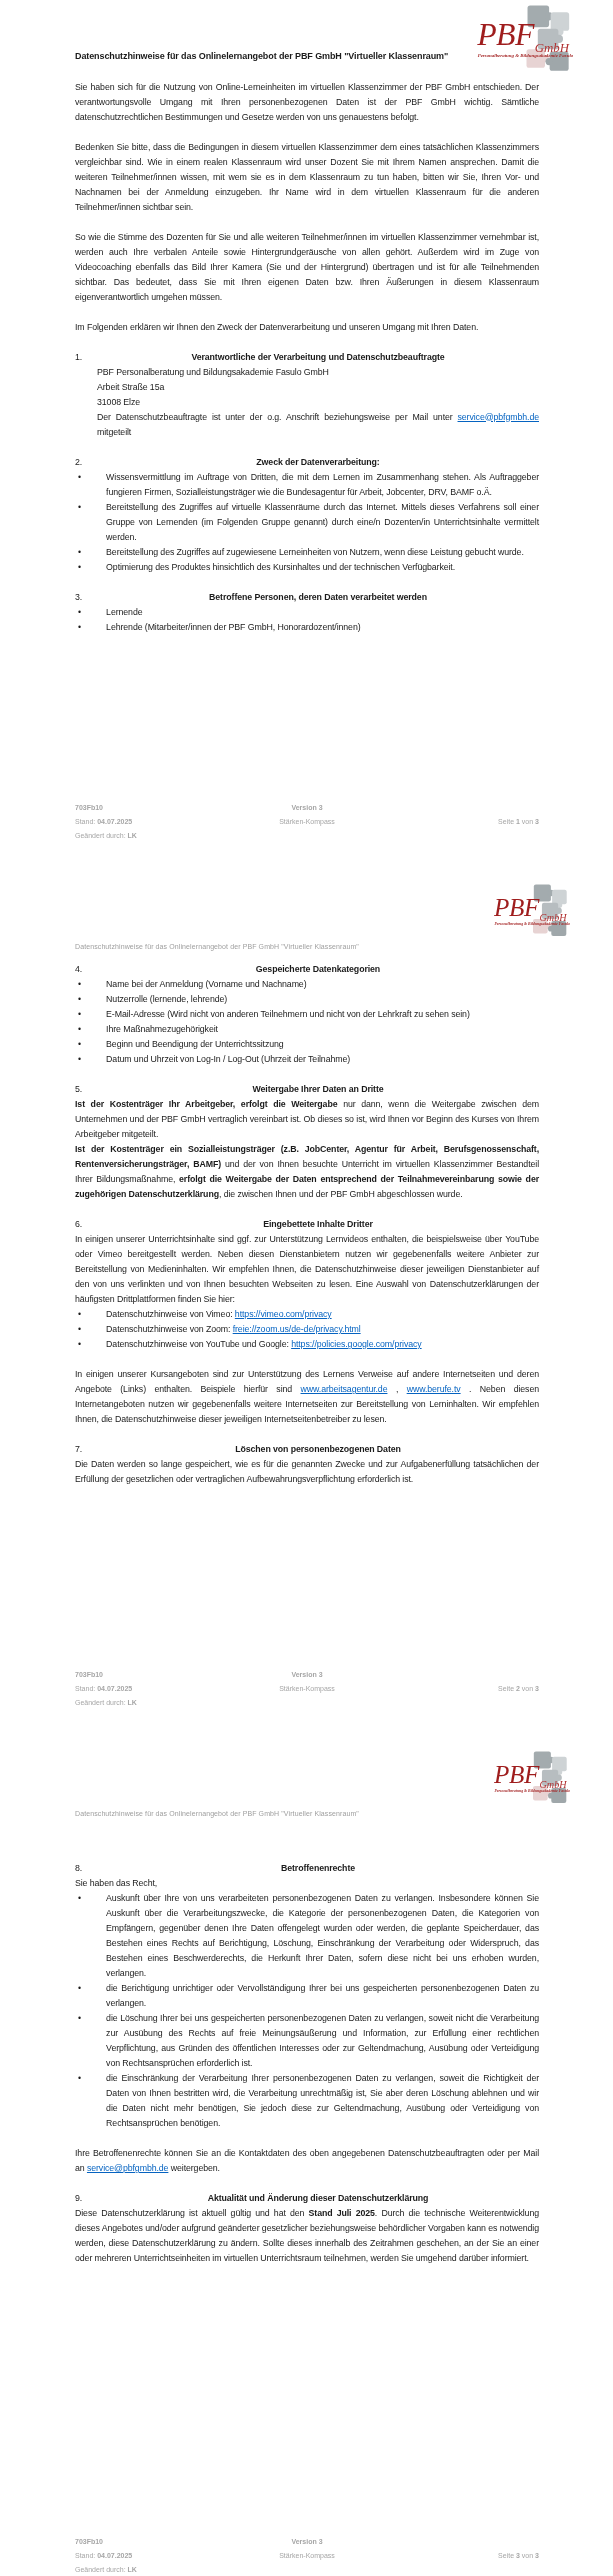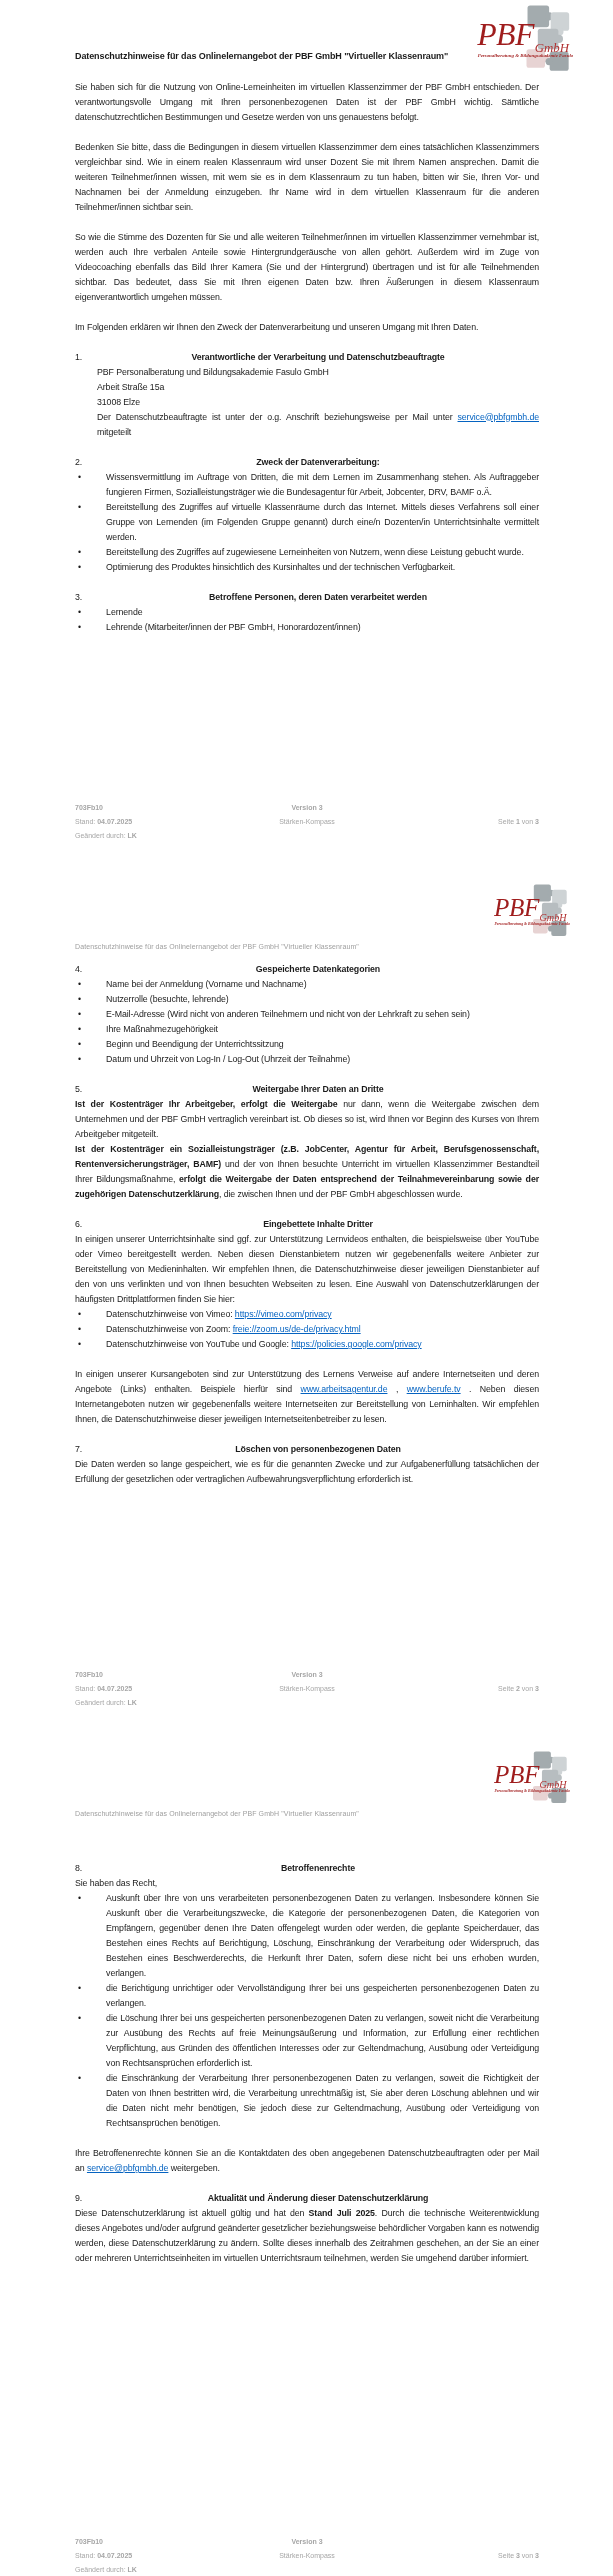--- a/index.html
+++ b/index.html
@@ -196,21 +196,21 @@
         <span class="sec-num">4.</span>
         <span class="sec-title">Gespeicherte Datenkategorien</span>
       </div>
       <div class="bullets">
         <div class="bullet">
             <span class="dot">•</span>
             <span class="btxt">Name bei der Anmeldung (Vorname und Nachname)</span>
           </div>
         <div class="bullet">
             <span class="dot">•</span>
-            <span class="btxt">Nutzerrolle (besuchte, lehrende)</span>
+            <span class="btxt">Nutzerrolle (lernende, lehrende)</span>
           </div>
         <div class="bullet">
             <span class="dot">•</span>
             <span class="btxt">E-Mail-Adresse (Wird nicht von anderen Teilnehmern und nicht von der Lehrkraft zu sehen sein)</span>
           </div>
         <div class="bullet">
             <span class="dot">•</span>
             <span class="btxt">Ihre Maßnahmezugehörigkeit</span>
           </div>
         <div class="bullet">

